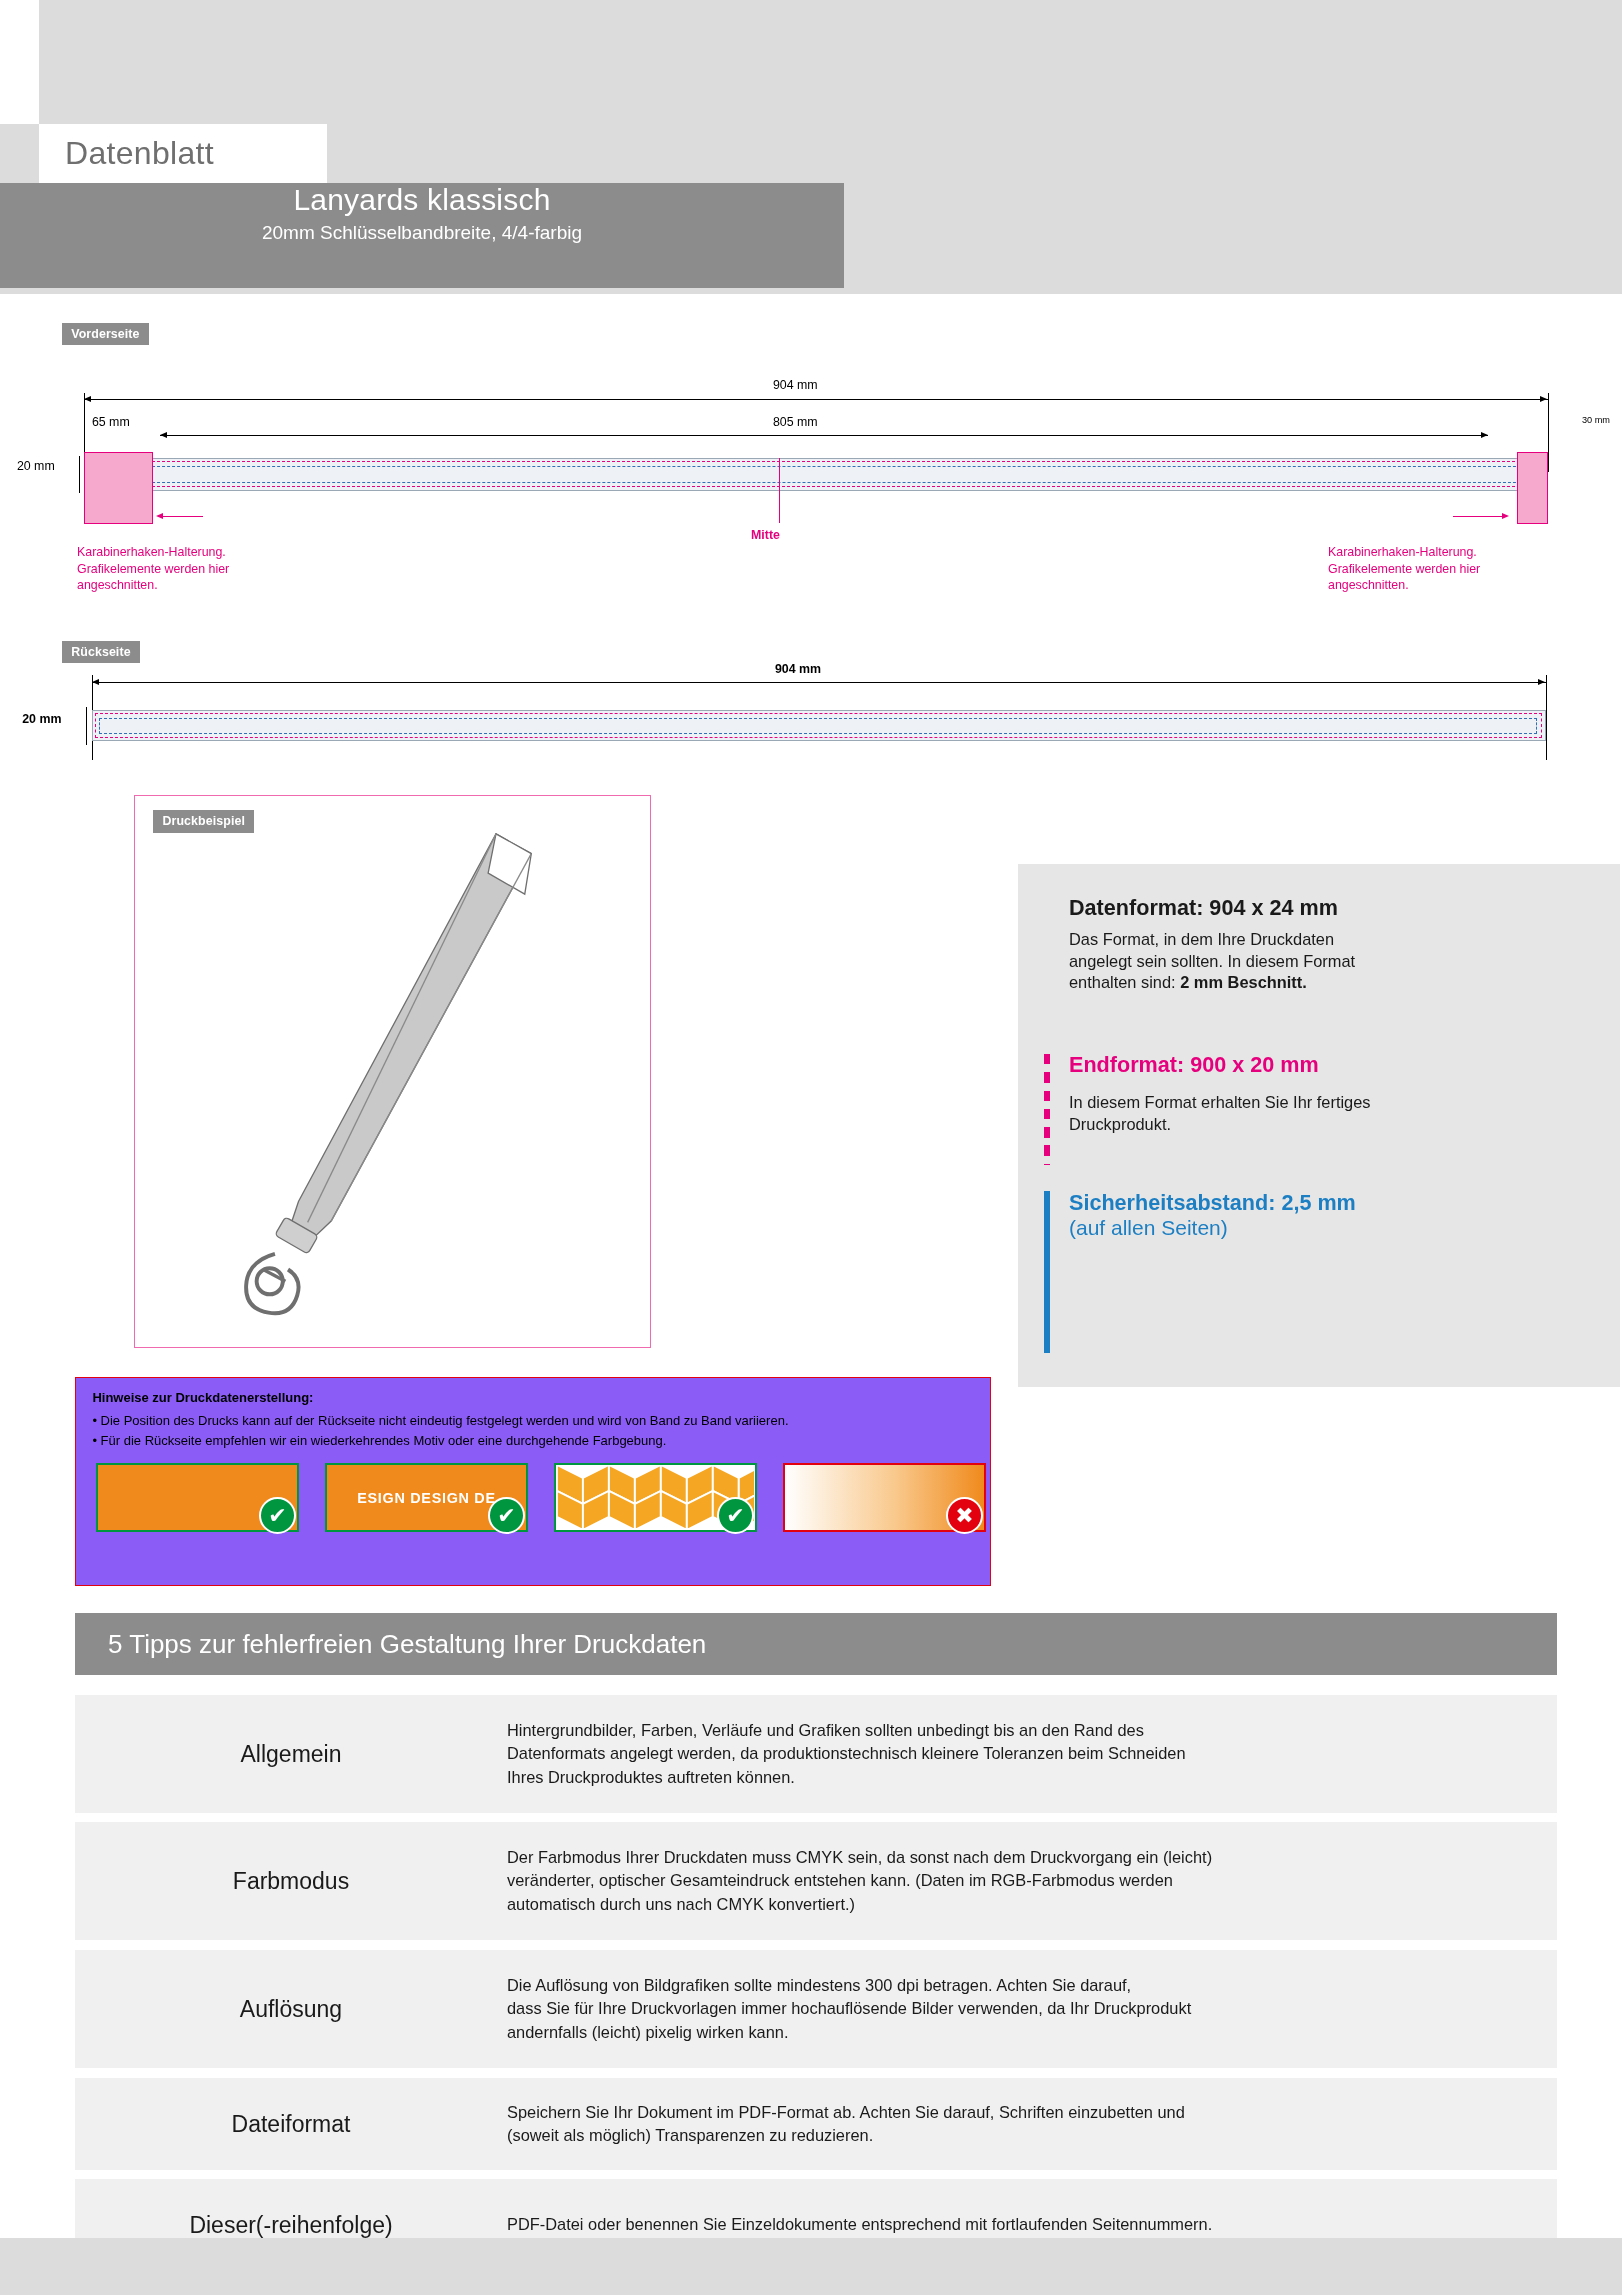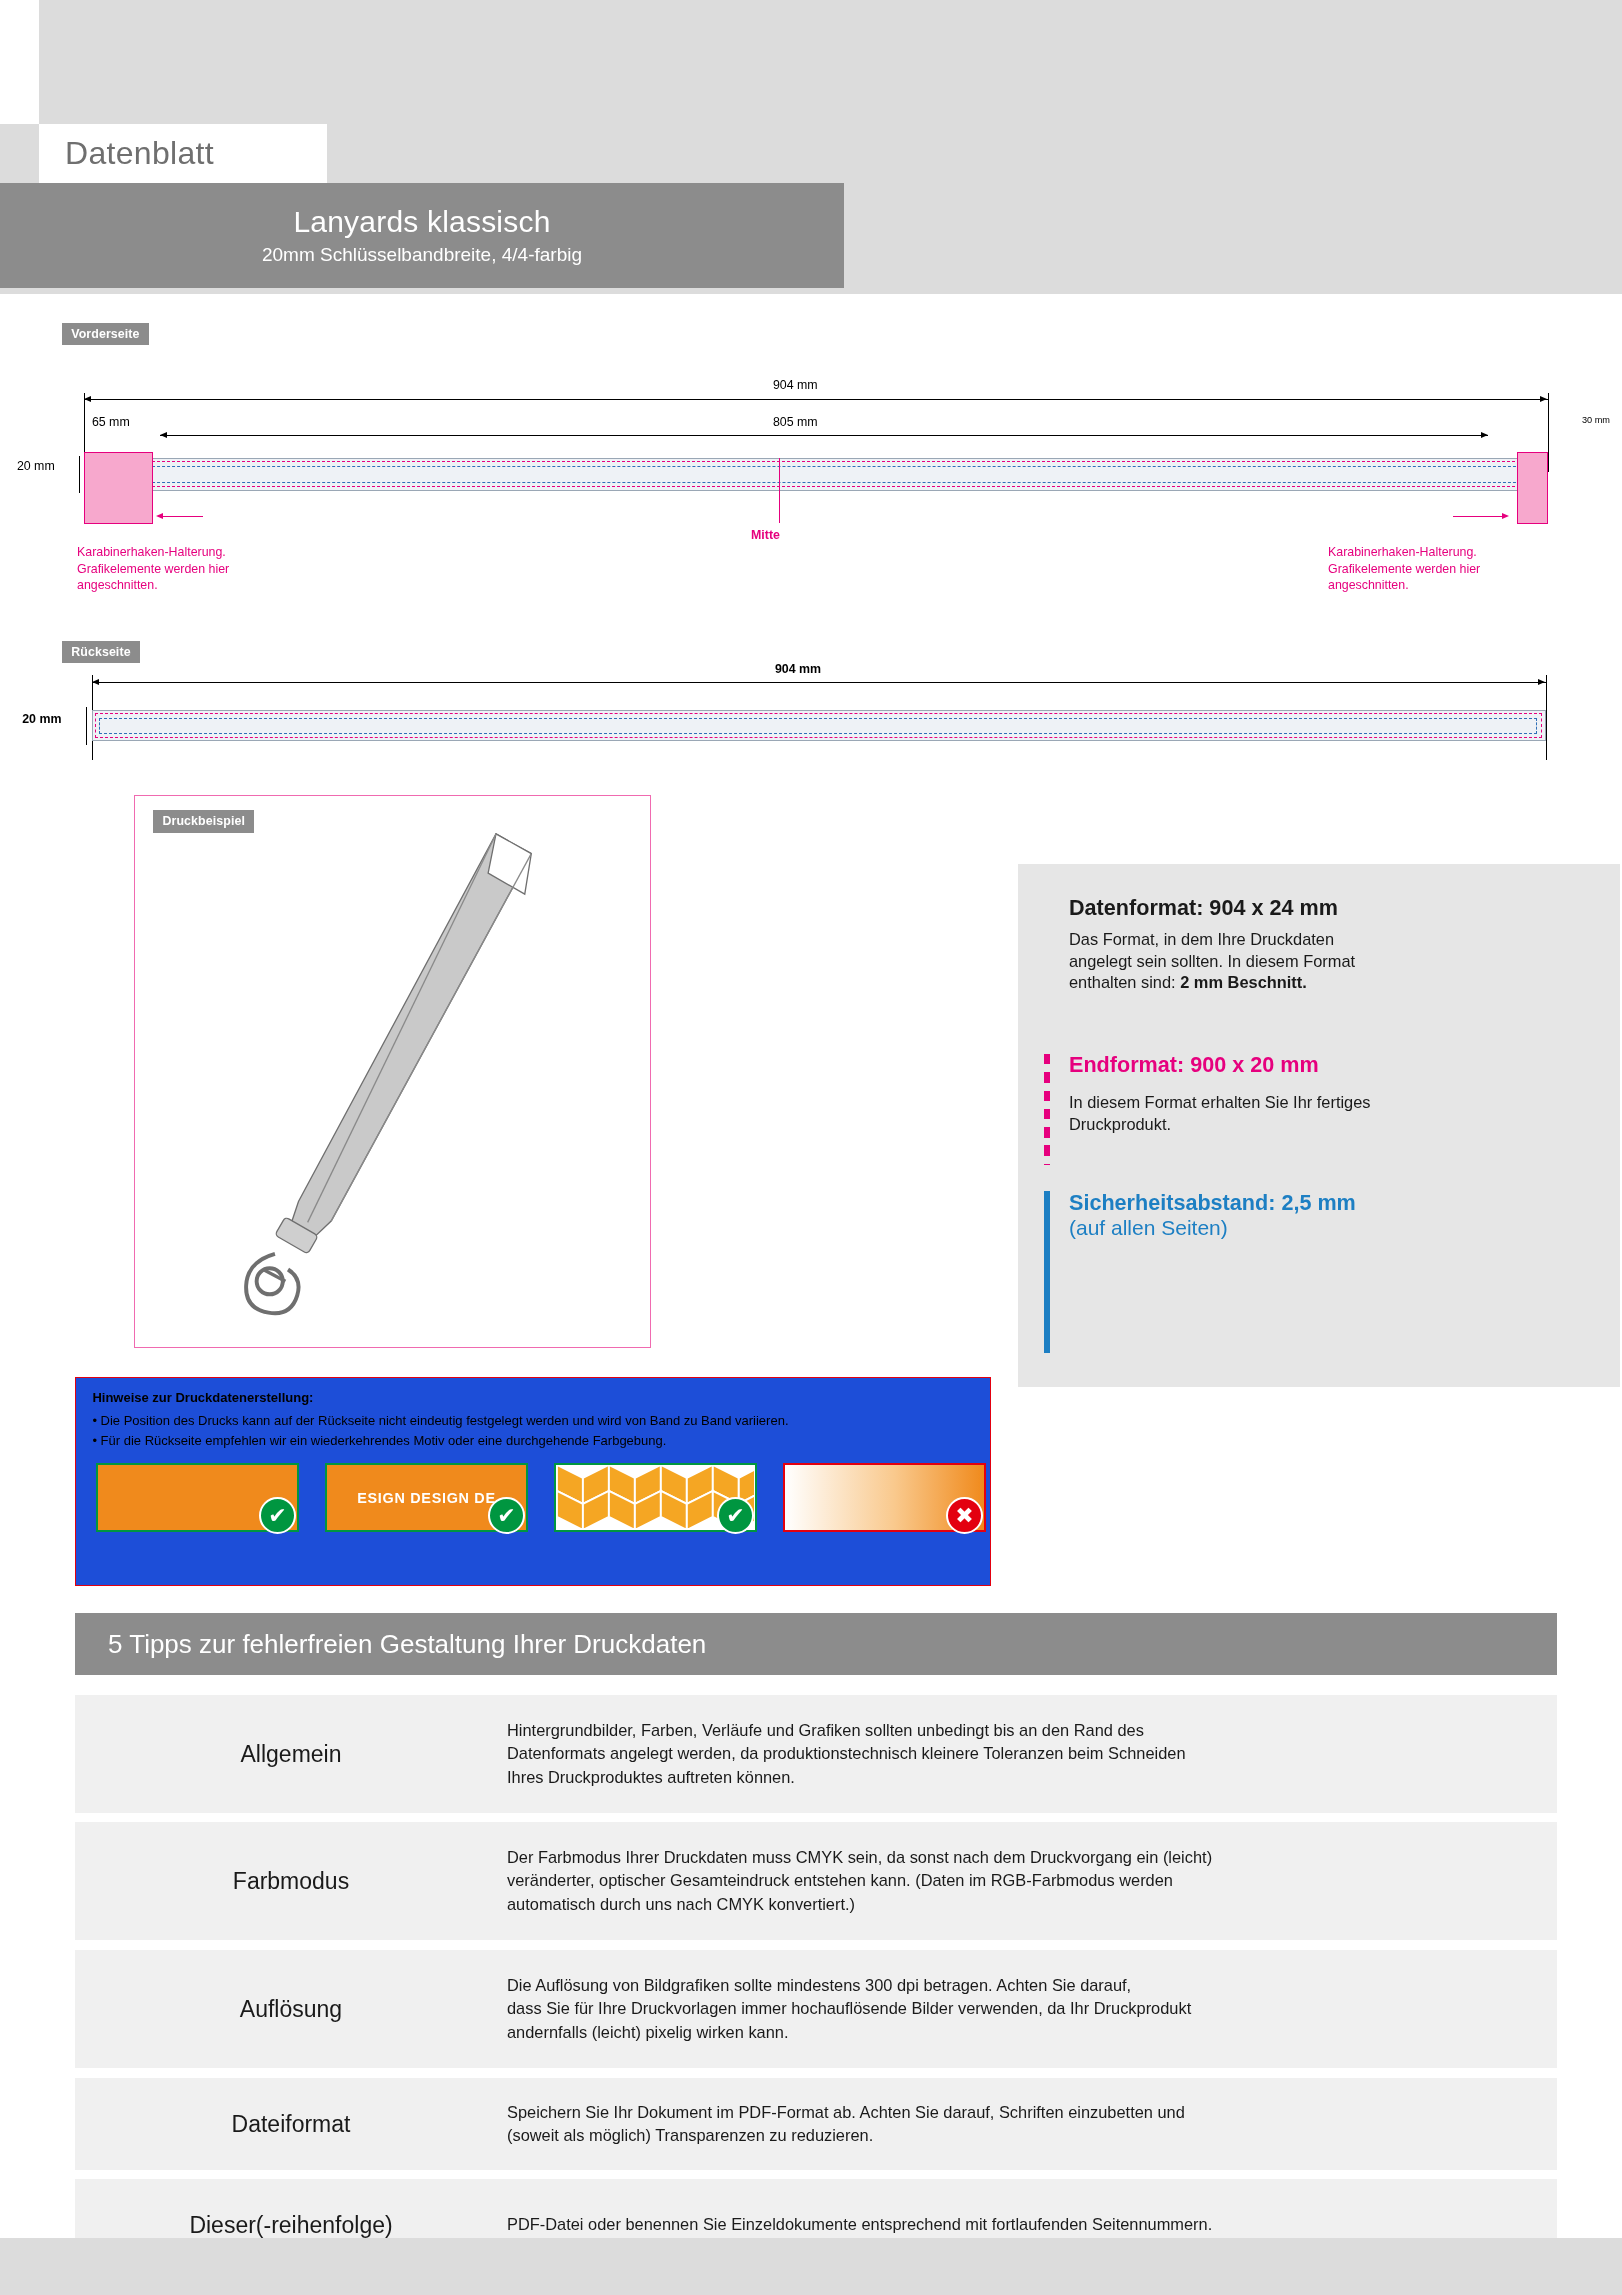--- a/index.html
+++ b/index.html
@@ -25,21 +25,21 @@
     display:flex; align-items:center;
   }
   .datenblatt-text {
     font-size:32px; color:#6f6f6f; letter-spacing:0.3px; padding-left:26px;
     font-weight:400;
   }
   .title-box {
     position:absolute; left:0; top:183px; width:844px; height:105px;
     background:#8c8c8c;
     color:#ffffff;
-    display:flex; flex-direction:column; align-items:center; justify-content:center;
+    display:flex; flex-direction:column; align-items:center; justify-content:flex-start;
   }
   .title-main { font-size:30px; font-weight:400; letter-spacing:0.2px; }
   .title-sub { font-size:19px; font-weight:400; margin-top:5.2px; }
 
   
   .tag {
     position:absolute;
     background:#8c8c8c; color:#ffffff;
     font-size:12.4px; font-weight:bold;
     padding:3.9px 9.2px 4.6px 9.2px;
@@ -112,21 +112,21 @@
   .info-sub3 { font-size:21px; color:#1d7fc3; }
   .bar-dash {
     position:absolute; width:5.9px; background:
       repeating-linear-gradient(to bottom,#e6007e 0 10.5px,transparent 10.5px 18.3px);
   }
   .bar-solid { position:absolute; width:5.9px; background:#1d7fc3; }
 
   
   .hinweise {
     position:absolute; left:75px; top:1377px; width:916px; height:209px;
-    border:1.3px solid #e3000f; background:#1d4ed8;padding-left:16px;
+    border:1.3px solid #e3000f; background:#8b5cf6;padding-left:16px;
   }
   .hinweise-title { font-size:13px; font-weight:bold; color:#000; }
   .hinweise-li { font-size:13px; color:#000; line-height:1.45; }
 
   .thumb { position:absolute; height:69px; border:2.6px solid #009640; }
   .check {
     position:absolute; width:37px; height:37px; border-radius:50%;
     background:#009640; color:#fff; font-size:22px;
     display:flex; align-items:center; justify-content:center;
     border:2px solid #fff;

